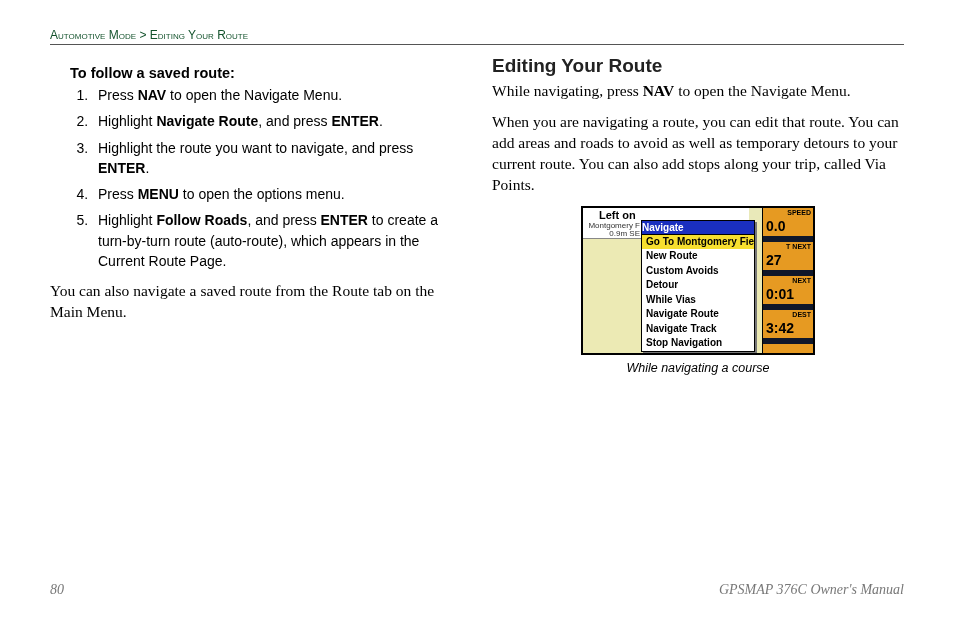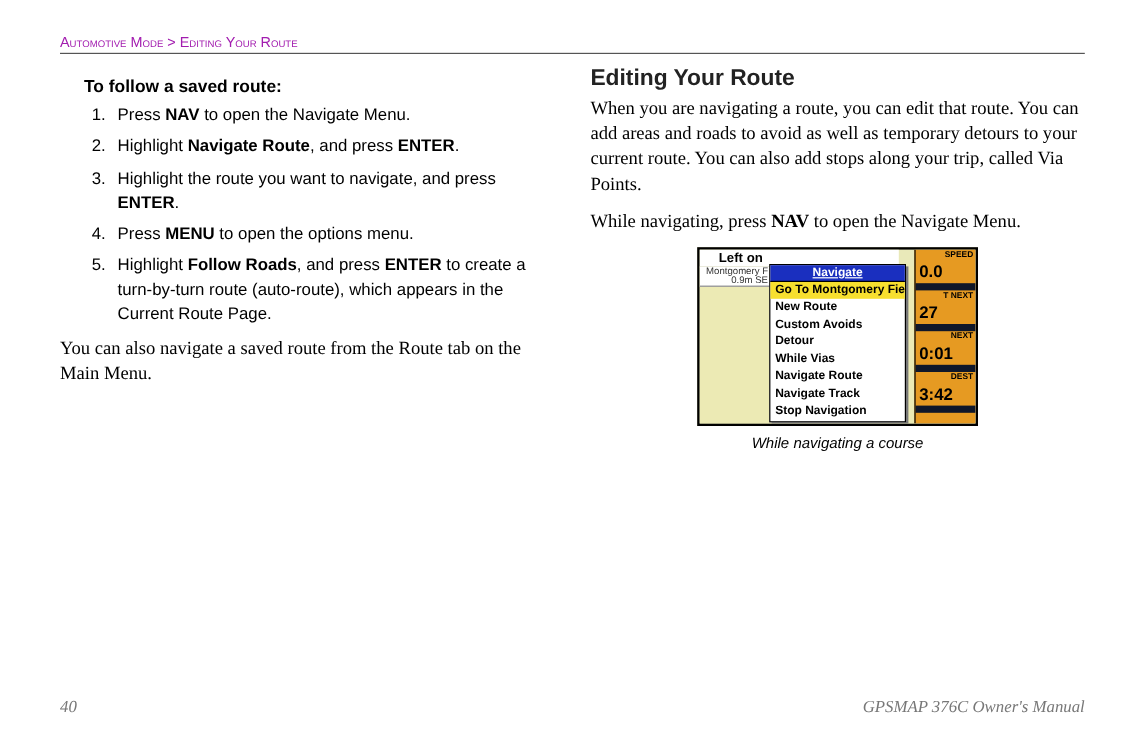--- a/index.html
+++ b/index.html
@@ -16,21 +16,21 @@
   .page {
     padding: 28px 50px 20px 50px;
     box-sizing: border-box;
     height: 100%;
     position: relative;
   }
   .breadcrumb {
     font-family: Arial, Helvetica, sans-serif;
     font-variant: small-caps;
     font-size: 12px;
-    color: #a21caf;
+    color: #14532d;
     border-bottom: 1px solid #555;
     padding-bottom: 2px;
     margin-bottom: 10px;
   }
   .columns {
     display: flex;
     gap: 30px;
   }
   .col {
     flex: 1;
@@ -157,25 +157,24 @@
     width: 112px;
     background: #fff;
     border: 1px solid #000;
     box-shadow: 2px 2px 0 #777;
     font-size: 10px;
     font-weight: bold;
   }
   .menu-title {
     background: #1a2fbf;
     color: #fff;
-    text-align: center;
+    text-align: left;
     font-size: 10px;
     padding: 1px 0;
     border-bottom: 1px solid #000;
-    text-decoration: underline;
   }
   .menu-item {
     padding: 1px 4px;
     color: #000;
     text-align: left;
     line-height: 1.25;
     white-space: nowrap;
     overflow: hidden;
   }
   .menu-item.hl {
@@ -237,24 +236,24 @@
         <li>
           <span>Highlight </span><b>Follow Roads</b><span>, and press </span><b>ENTER</b><span> to create a turn-by-turn route (auto-route), which appears in the Current Route Page.</span>
         </li>
       </ol>
 
       <p>You can also navigate a saved route from the Route tab on the Main Menu.</p>
     </div>
 
     <div class="col">
       <div class="h1">Editing Your Route</div>
-      <p>When you are navigating a route, you can edit that route. You can add areas and roads to avoid as well as temporary detours to your current route. You can also add stops along your trip, called Via Points.</p>
       <p>
         <span>While navigating, press </span><b>NAV</b><span> to open the Navigate Menu.</span>
       </p>
+      <p>When you are navigating a route, you can edit that route. You can add areas and roads to avoid as well as temporary detours to your current route. You can also add stops along your trip, called Via Points.</p>
 
       <div class="figure-wrap">
         <div class="screenshot">
           <div class="ss-top">Left on</div>
           <div class="ss-map"></div>
           <div class="ss-strip">
             <div>Montgomery F</div>
             <div>0.9m   SE</div>
           </div>
           <div class="ss-right">
@@ -286,16 +285,16 @@
             <div class="menu-item">Navigate Track</div>
             <div class="menu-item">Stop Navigation</div>
           </div>
         </div>
         <div class="caption2">While navigating a course</div>
       </div>
     </div>
   </div>
 
   <div class="footer">
-    <span>40</span>
+    <span>80</span>
     <span>GPSMAP 376C Owner's Manual</span>
   </div>
 </div>
 
 </body></html>

